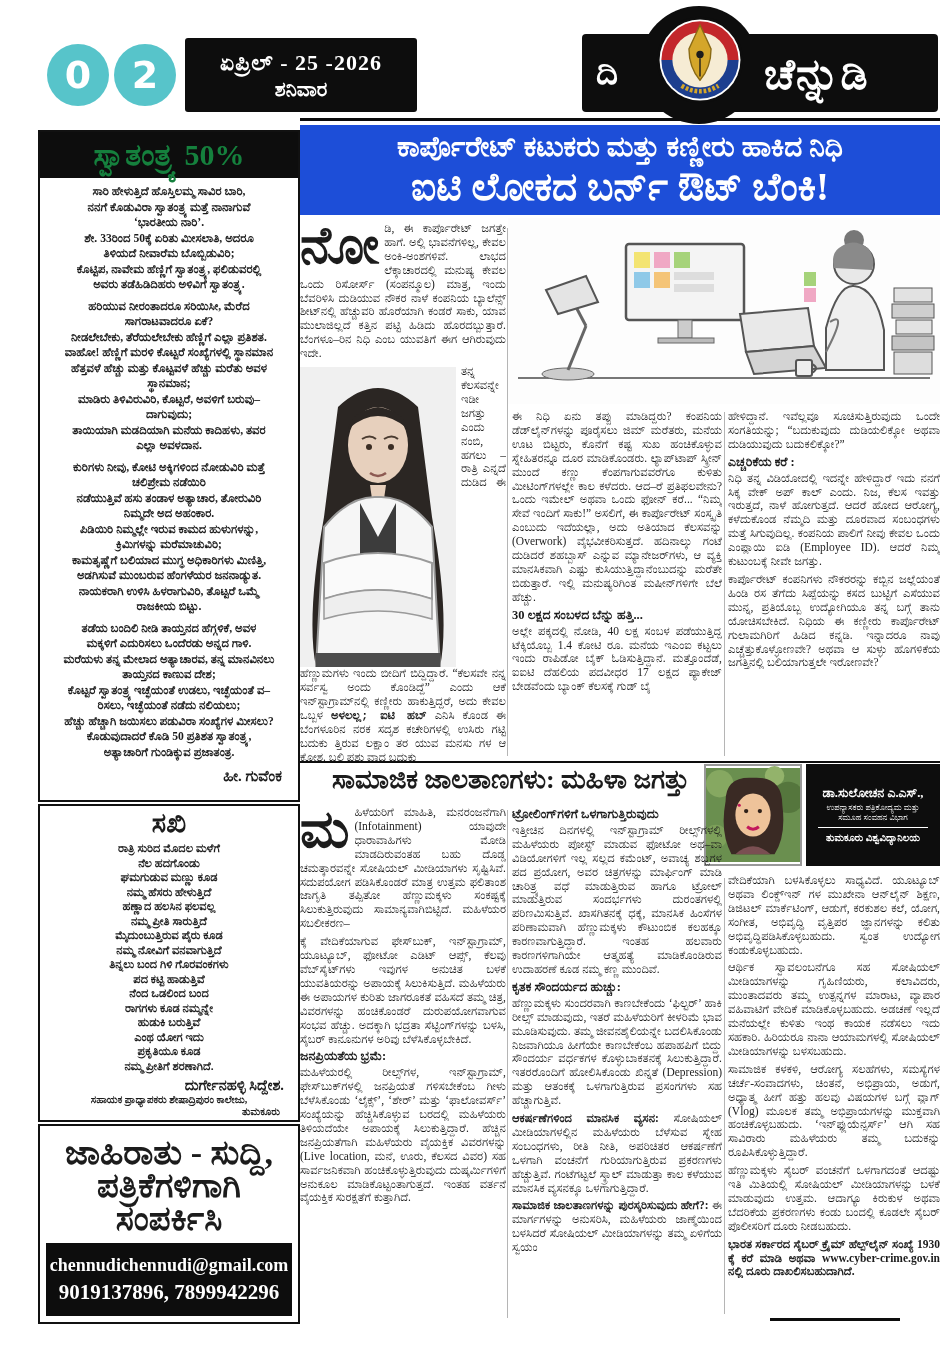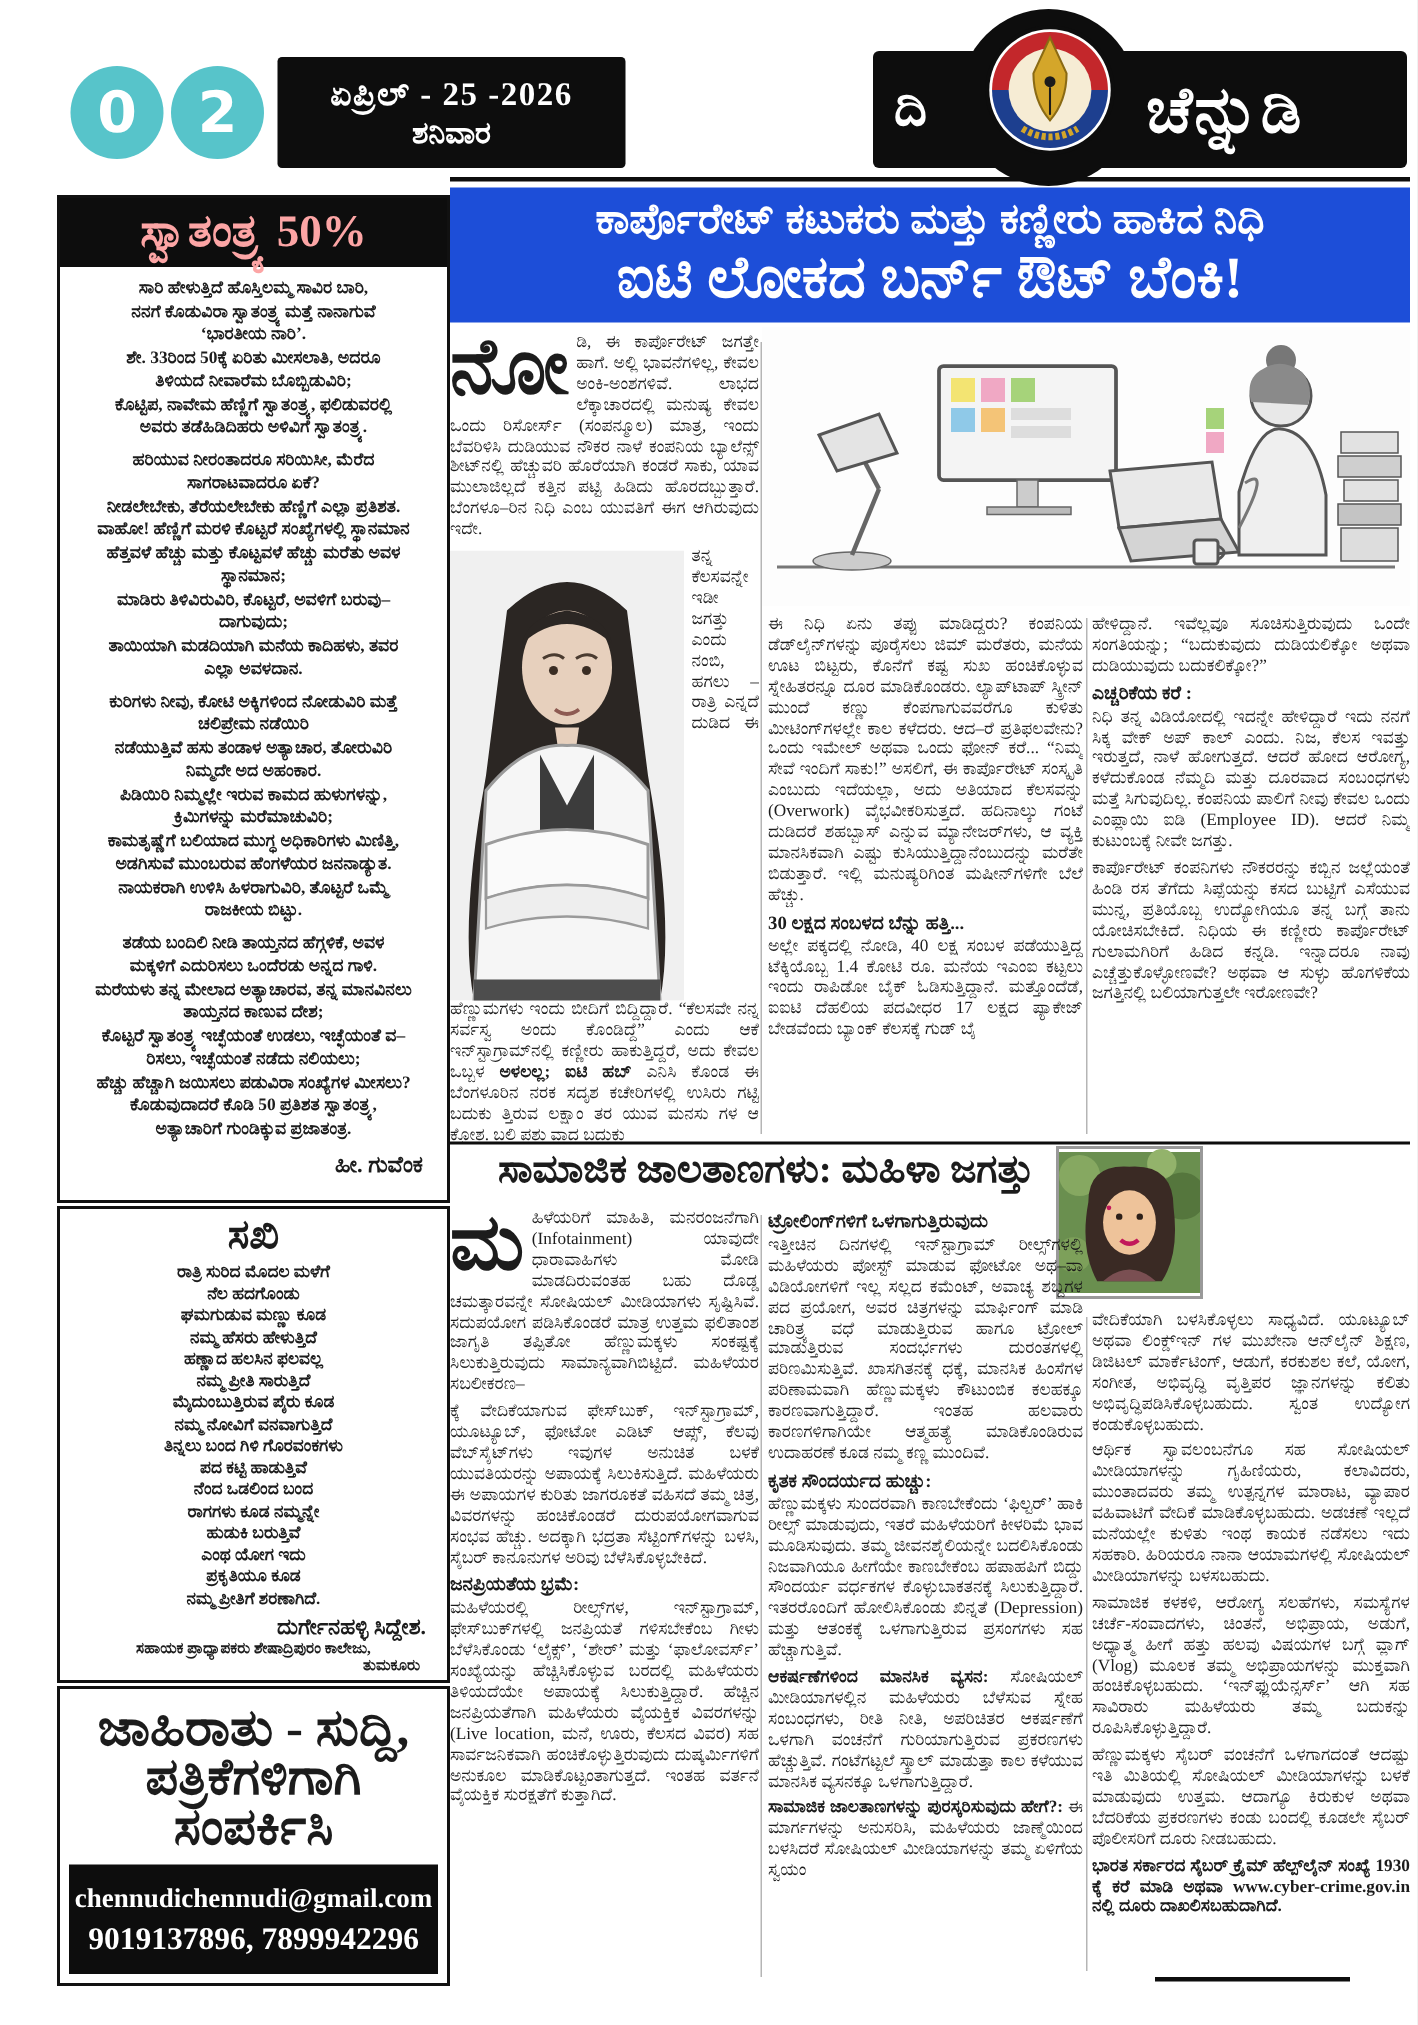--- a/index.html
+++ b/index.html
@@ -20,21 +20,21 @@
   .mast-bar{position:absolute;left:0;top:28px;width:356px;height:78px;background:#0d0d0d;border-radius:4px;}
   .mast-arch{position:absolute;left:58px;top:0px;width:118px;height:118px;border-radius:50%;background:#0d0d0d;}
   .mast-di{position:absolute;left:14px;top:48px;color:#fff;font-size:34px;font-weight:bold;}
   .mast-title{position:absolute;left:182px;top:44px;color:#fff;font-size:43px;font-weight:bold;letter-spacing:1px;}
   .mast-logo{position:absolute;left:72px;top:8px;width:92px;height:92px;}
   .rule-top{left:300px;top:118px;width:640px;height:3px;background:#0d0d0d;}
 
   
   .rail-box{border:2px solid #111;background:#fff;}
   .poem1{left:38px;top:130px;width:258px;height:668px;}
-  .poem1-title{background:#0d0d0d;color:#fca5a5;text-align:center;font-size:30px;font-weight:bold;
+  .poem1-title{background:#0d0d0d;color:#15803d;text-align:center;font-size:30px;font-weight:bold;
                height:46px;line-height:46px;}
   .poem-body{white-space:pre-line;text-align:center;font-size:11.6px;line-height:15.5px;
              font-weight:600;padding:6px 8px 0 8px;}
   .poem-sign{text-align:right;font-size:15px;font-weight:bold;padding:8px 16px 0 0;}
   .poem2{left:38px;top:804px;width:258px;height:314px;}
   .poem2-title{text-align:center;font-size:27px;font-weight:bold;padding-top:2px;}
   .poem2-body{white-space:pre-line;text-align:center;font-size:11.4px;line-height:14.5px;
               font-weight:600;padding-top:2px;}
   .poem2-sign{text-align:right;font-size:14.5px;font-weight:bold;padding-right:14px;margin-top:4px;}
   .poem2-desig{text-align:center;font-size:10.2px;font-weight:600;}
@@ -53,21 +53,21 @@
   .hl1{font-size:28px;font-weight:bold;margin-top:6px;}
   .hl2{font-size:39px;font-weight:bold;margin-top:0px;text-align:center;}
   .body-col{font-size:11.5px;line-height:13.9px;text-align:justify;overflow:hidden;}
   .body-col p{margin:0 0 4px 0;}
   .dropcap{float:left;font-size:52px;line-height:44px;font-weight:bold;padding:2px 5px 0 0;}
   .subhead{font-weight:bold;font-size:12.5px;margin:2px 0;}
   .a1colA{left:300px;top:222px;width:206px;height:540px;}
   .a1colB{left:512px;top:410px;width:210px;height:350px;}
   .a1colC{left:728px;top:410px;width:212px;height:350px;}
   .portrait{float:left;width:156px;height:300px;margin:2px 5px 0 0;}
-  .side-bold{font-weight:bold;}
+  .side-bold{font-weight:bold;font-family:Liberation Mono, monospace;}
   .desk-illo{left:508px;top:218px;width:432px;height:186px;}
   .vsep{width:1px;background:#b5b5b5;}
   .divider{left:300px;top:761px;width:640px;height:2px;background:#0d0d0d;}
 
   
   .a2-headline{left:300px;top:765px;width:460px;font-size:26px;font-weight:bold;white-space:nowrap;padding-left:32px;}
   .author-box{left:704px;top:764px;width:236px;height:102px;display:flex;}
   .author-photo{width:98px;height:102px;border:2px solid #999;box-sizing:border-box;}
   .author-info{flex:1;background:#0d0d0d;color:#fff;text-align:center;margin-left:4px;
                display:flex;flex-direction:column;justify-content:center;padding:2px;}
@@ -294,20 +294,27 @@
       <circle cx="70" cy="8" r="10" fill="#93b36b"></circle>
       <circle cx="10" cy="70" r="12" fill="#7da05a"></circle>
       <path d="M20 34 Q20 8 48 10 Q78 8 78 38 Q82 70 70 88 L26 88 Q14 66 20 34" fill="#3a2a24"></path>
       <ellipse cx="48" cy="48" rx="18" ry="22" fill="#eec39a"></ellipse>
       <circle cx="41" cy="44" r="2.2" fill="#2e2019"></circle>
       <circle cx="55" cy="44" r="2.2" fill="#2e2019"></circle>
       <path d="M42 60 q6 5 12 0" stroke="#c2185b" stroke-width="3" fill="none"></path>
       <circle cx="34" cy="38" r="1.6" fill="#c2185b"></circle>
       <path d="M30 88 Q48 72 66 88 Z" fill="#7a4f52"></path>
     </svg>
+    <div class="author-info">
+      <div class="author-name">ಡಾ.ಸುಲೋಚನ ಎ.ಎಸ್.,</div>
+      <div class="author-desig" style="white-space:pre-line;">ಉಪನ್ಯಾಸಕರು ಪತ್ರಿಕೋದ್ಯಮ ಮತ್ತು
+ಸಮೂಹ ಸಂವಹನ ವಿಭಾಗ</div>
+      <div class="author-div"></div>
+      <div class="author-univ">ತುಮಕೂರು ವಿಶ್ವವಿದ್ಯಾನಿಲಯ</div>
+    </div>
   </div>
 
   <div class="abs body-col a2col1">
     <p>
       <span class="dropcap">ಮ</span>
       <span>ಹಿಳೆಯರಿಗೆ ಮಾಹಿತಿ, ಮನರಂಜನೆಗಾಗಿ (Infotainment) ಯಾವುದೇ ಧಾರಾವಾಹಿಗಳು ಮೋಡಿ ಮಾಡದಿರುವಂತಹ ಬಹು ದೊಡ್ಡ ಚಮತ್ಕಾರವನ್ನೇ ಸೋಷಿಯಲ್ ಮೀಡಿಯಾಗಳು ಸೃಷ್ಟಿಸಿವೆ. ಸದುಪಯೋಗ ಪಡಿಸಿಕೊಂಡರೆ ಮಾತ್ರ ಉತ್ತಮ ಫಲಿತಾಂಶ ಜಾಗೃತಿ ತಪ್ಪಿತೋ ಹೆಣ್ಣುಮಕ್ಕಳು ಸಂಕಷ್ಟಕ್ಕೆ ಸಿಲುಕುತ್ತಿರುವುದು ಸಾಮಾನ್ಯವಾಗಿಬಿಟ್ಟಿದೆ. ಮಹಿಳೆಯರ ಸಬಲೀಕರಣ–</span>
     </p>
     <p>ಕ್ಕೆ ವೇದಿಕೆಯಾಗುವ ಫೇಸ್‌ಬುಕ್, ಇನ್‌ಸ್ಟಾಗ್ರಾಮ್, ಯೂಟ್ಯೂಬ್, ಫೋಟೋ ಎಡಿಟ್ ಆಪ್ಸ್, ಕೆಲವು ವೆಬ್‌ಸೈಟ್‌ಗಳು ಇವುಗಳ ಅನುಚಿತ ಬಳಕೆ ಯುವತಿಯರನ್ನು ಅಪಾಯಕ್ಕೆ ಸಿಲುಕಿಸುತ್ತಿದೆ. ಮಹಿಳೆಯರು ಈ ಅಪಾಯಗಳ ಕುರಿತು ಜಾಗರೂಕತೆ ವಹಿಸದೆ ತಮ್ಮ ಚಿತ್ರ, ವಿವರಗಳನ್ನು ಹಂಚಿಕೊಂಡರೆ ದುರುಪಯೋಗವಾಗುವ ಸಂಭವ ಹೆಚ್ಚು. ಅದಕ್ಕಾಗಿ ಭದ್ರತಾ ಸೆಟ್ಟಿಂಗ್‌ಗಳನ್ನು ಬಳಸಿ, ಸೈಬರ್ ಕಾನೂನುಗಳ ಅರಿವು ಬೆಳೆಸಿಕೊಳ್ಳಬೇಕಿದೆ.</p>
     <div class="subhead">ಜನಪ್ರಿಯತೆಯ ಭ್ರಮೆ:</div>
     <p>ಮಹಿಳೆಯರಲ್ಲಿ ರೀಲ್ಸ್‌ಗಳ, ಇನ್‌ಸ್ಟಾಗ್ರಾಮ್, ಫೇಸ್‌ಬುಕ್‌ಗಳಲ್ಲಿ ಜನಪ್ರಿಯತೆ ಗಳಿಸಬೇಕೆಂಬ ಗೀಳು ಬೆಳೆಸಿಕೊಂಡು ‘ಲೈಕ್ಸ್’, ‘ಶೇರ್’ ಮತ್ತು ‘ಫಾಲೋವರ್ಸ್’ ಸಂಖ್ಯೆಯನ್ನು ಹೆಚ್ಚಿಸಿಕೊಳ್ಳುವ ಬರದಲ್ಲಿ ಮಹಿಳೆಯರು ತಿಳಿಯದೆಯೇ ಅಪಾಯಕ್ಕೆ ಸಿಲುಕುತ್ತಿದ್ದಾರೆ. ಹೆಚ್ಚಿನ ಜನಪ್ರಿಯತೆಗಾಗಿ ಮಹಿಳೆಯರು ವೈಯಕ್ತಿಕ ವಿವರಗಳನ್ನು (Live location, ಮನೆ, ಊರು, ಕೆಲಸದ ವಿವರ) ಸಹ ಸಾರ್ವಜನಿಕವಾಗಿ ಹಂಚಿಕೊಳ್ಳುತ್ತಿರುವುದು ದುಷ್ಕರ್ಮಿಗಳಿಗೆ ಅನುಕೂಲ ಮಾಡಿಕೊಟ್ಟಂತಾಗುತ್ತದೆ. ಇಂತಹ ವರ್ತನೆ ವೈಯಕ್ತಿಕ ಸುರಕ್ಷತೆಗೆ ಕುತ್ತಾಗಿದೆ.</p>

